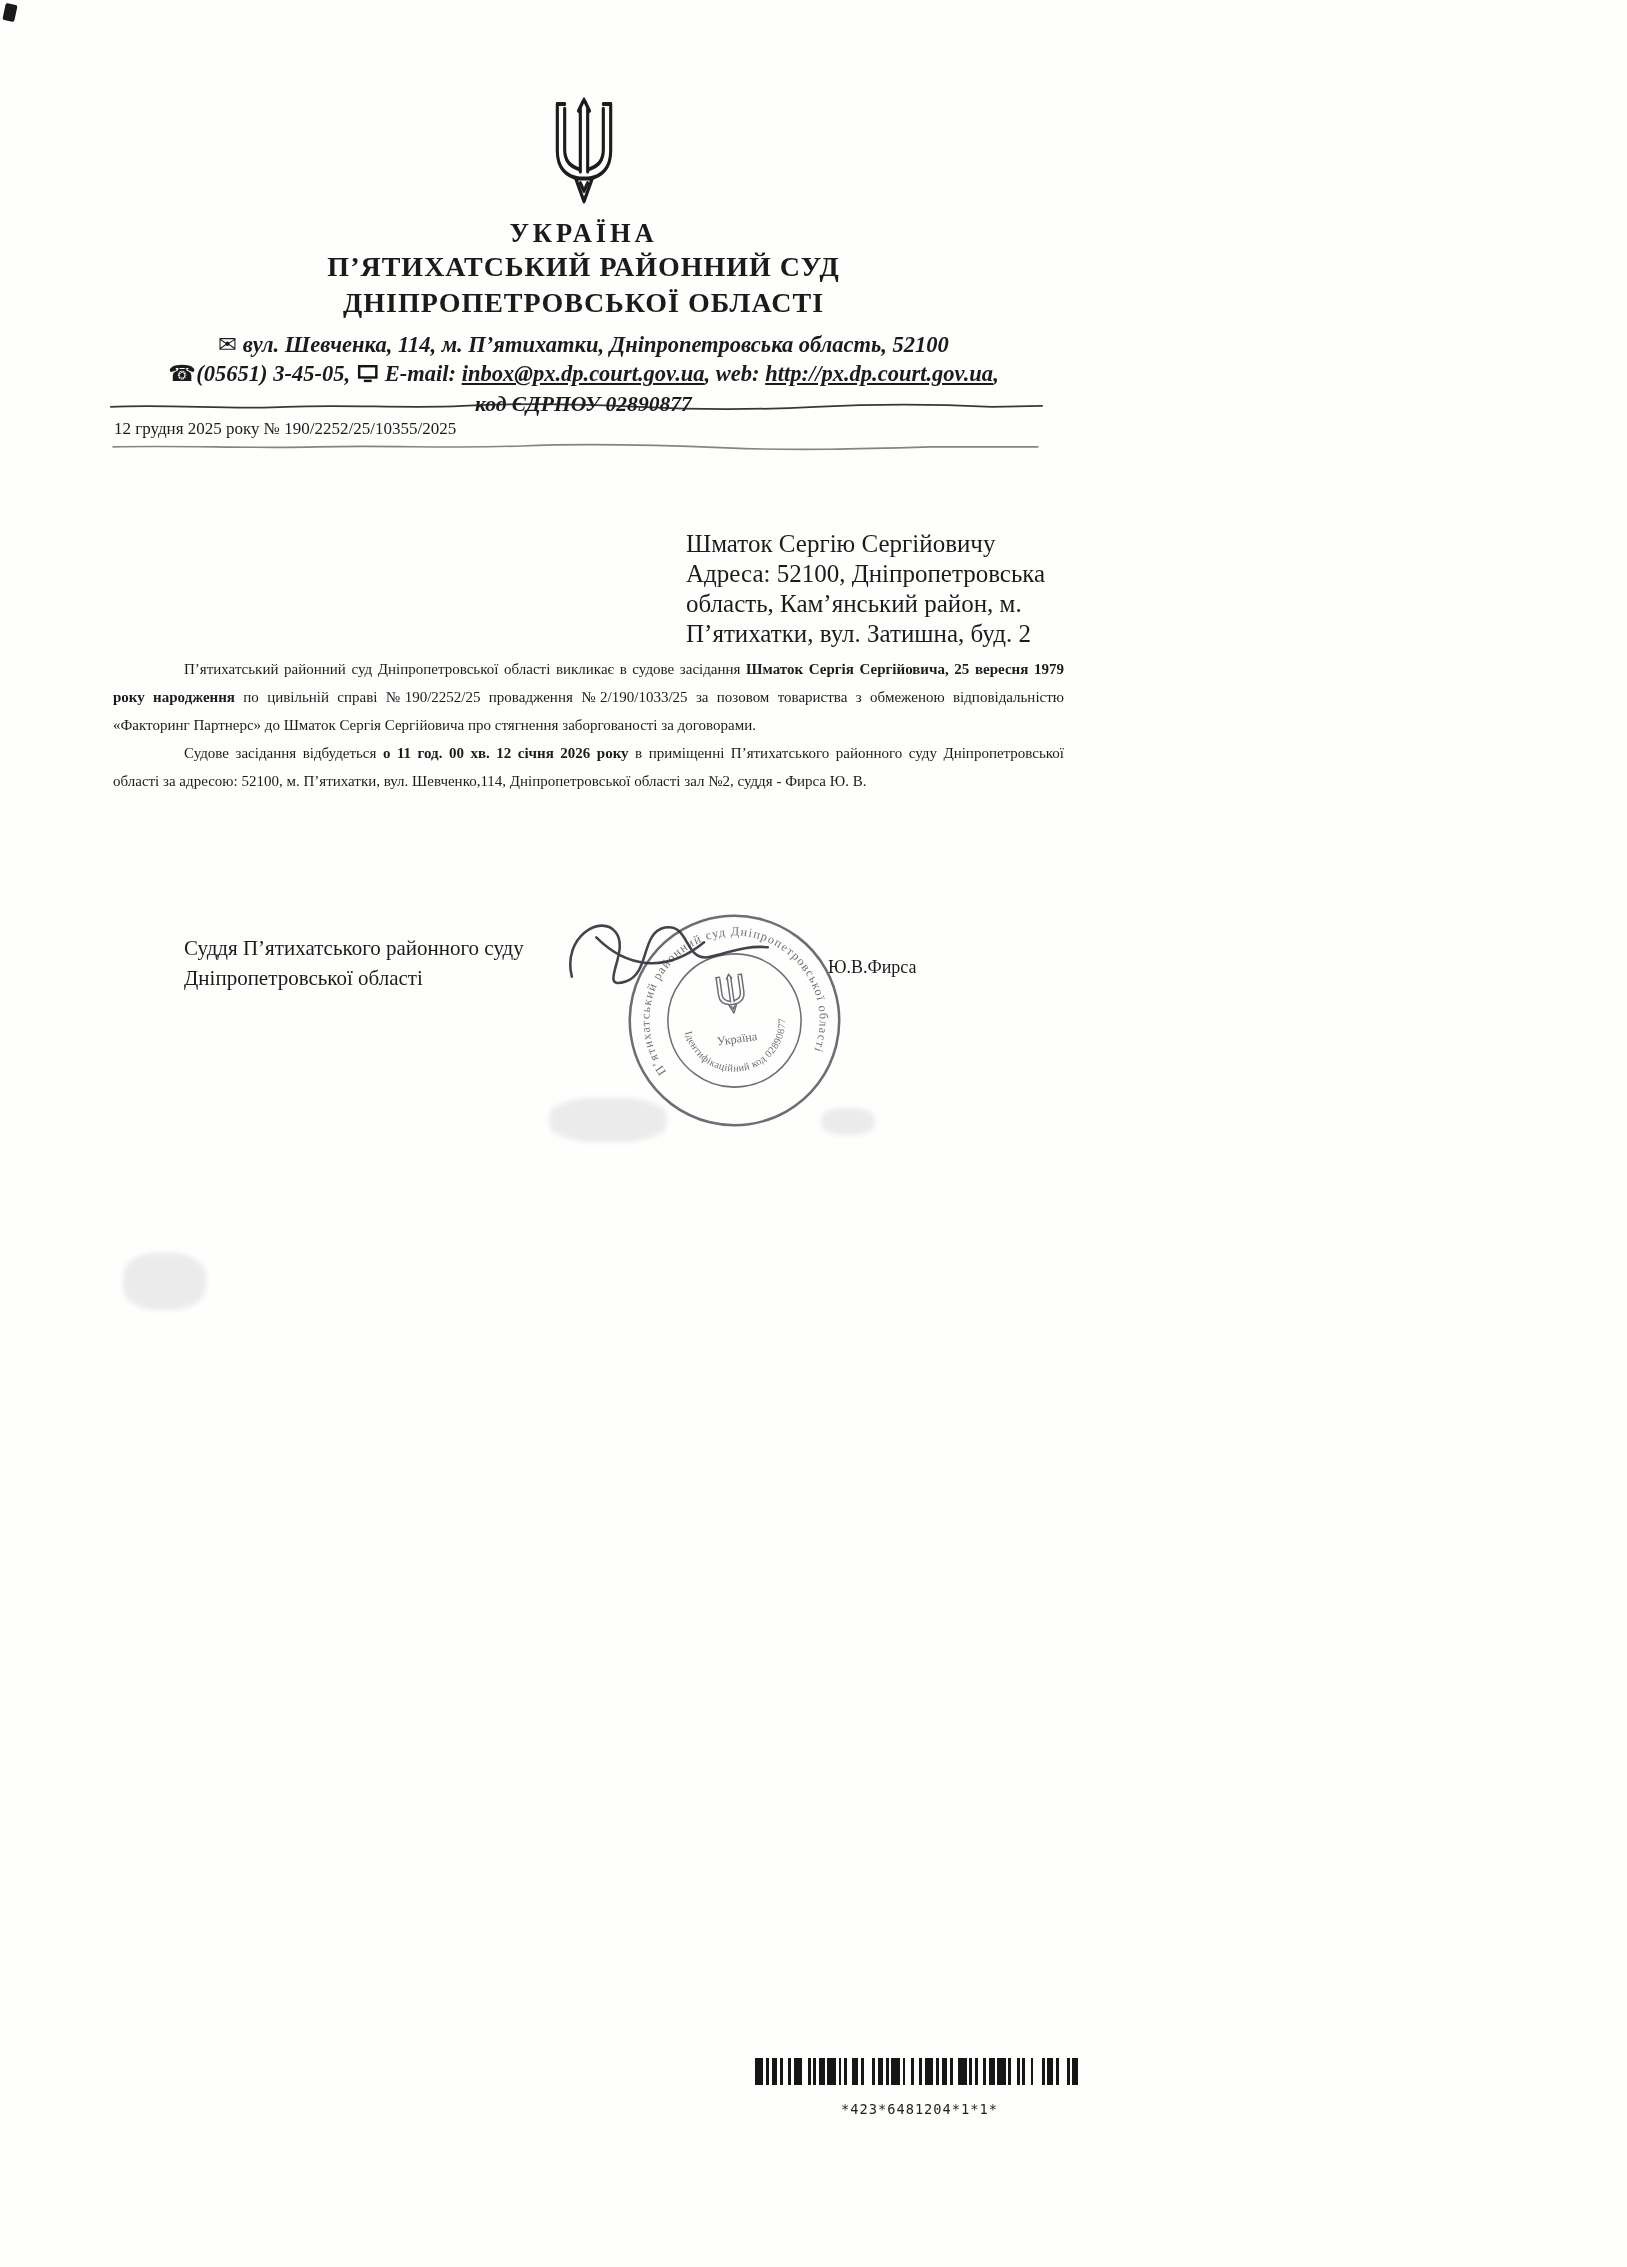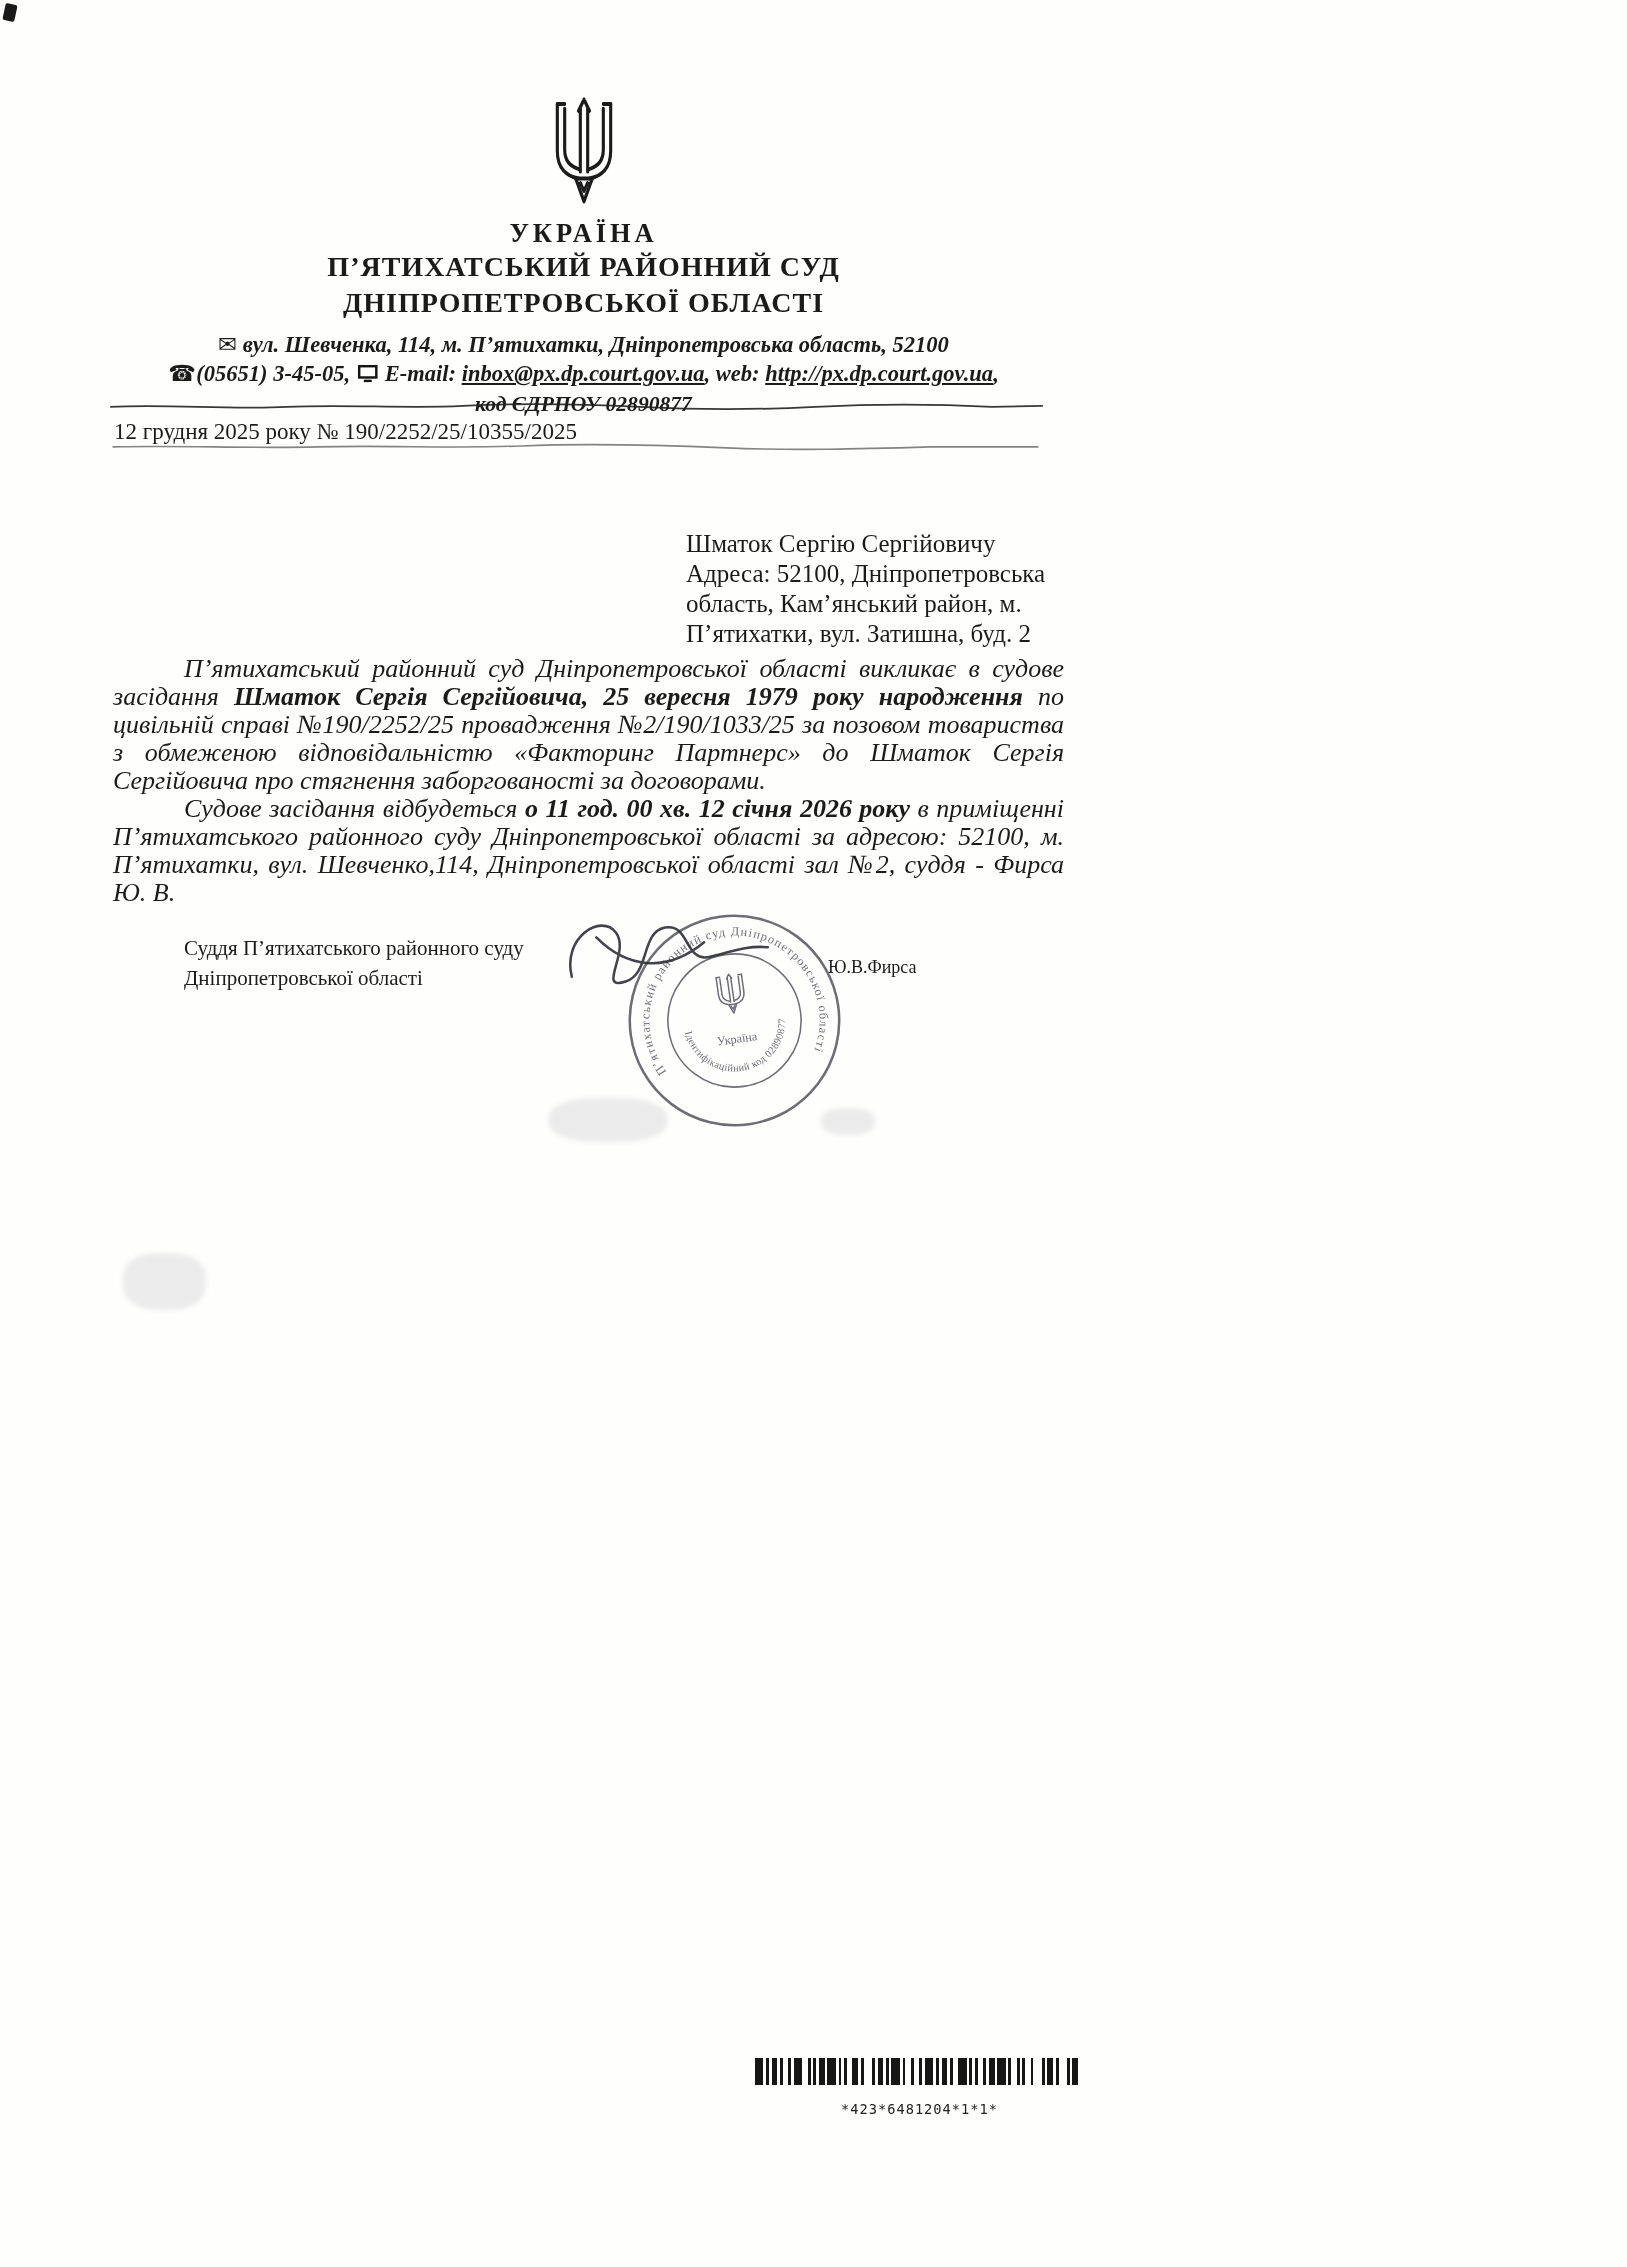--- a/index.html
+++ b/index.html
@@ -16,25 +16,25 @@
   .edrpou{margin-top:2.9px;font-size:21.6px;font-weight:bold;font-style:italic;}
   .icon-sans{font-family:"DejaVu Sans",sans-serif;font-style:normal;font-weight:normal;}
   .monitor{display:inline-block;vertical-align:-2px;}
   .link{text-decoration:underline;color:inherit;cursor:pointer;}
 
   
   .rule{position:absolute;left:110px;top:402px;opacity:.9;}
   .date-rule{position:absolute;left:110px;top:443px;opacity:.55;}
 
   
-  .date-line{position:absolute;left:114px;top:419px;font-size:23px;text-align:right;}
+  .date-line{position:absolute;left:114px;top:419px;font-size:17px;text-align:right;}
   .recipient{position:absolute;left:686px;top:529px;font-size:25px;line-height:30px;}
 
   
-  .body-text{position:absolute;left:113px;top:655px;width:951px;font-size:26px;line-height:28px;text-align:justify;font-style:italic;}
+  .body-text{position:absolute;left:113px;top:655px;width:951px;font-size:15px;line-height:28px;text-align:justify;}
   .body-text p{text-indent:71px;margin:0;}
 
   
   .sig-block{position:absolute;left:184px;top:933px;font-size:21px;line-height:30px;}
   .judge-name{position:absolute;left:828px;top:957px;font-size:18px;}
   .stamp{position:absolute;left:620px;top:906px;width:229px;height:229px;opacity:.8;transform:rotate(-8deg);}
   .signature{position:absolute;left:557px;top:908px;opacity:.9;}
 
   
   .barcode-wrap{position:absolute;left:755px;top:2058px;width:329px;text-align:center;}

